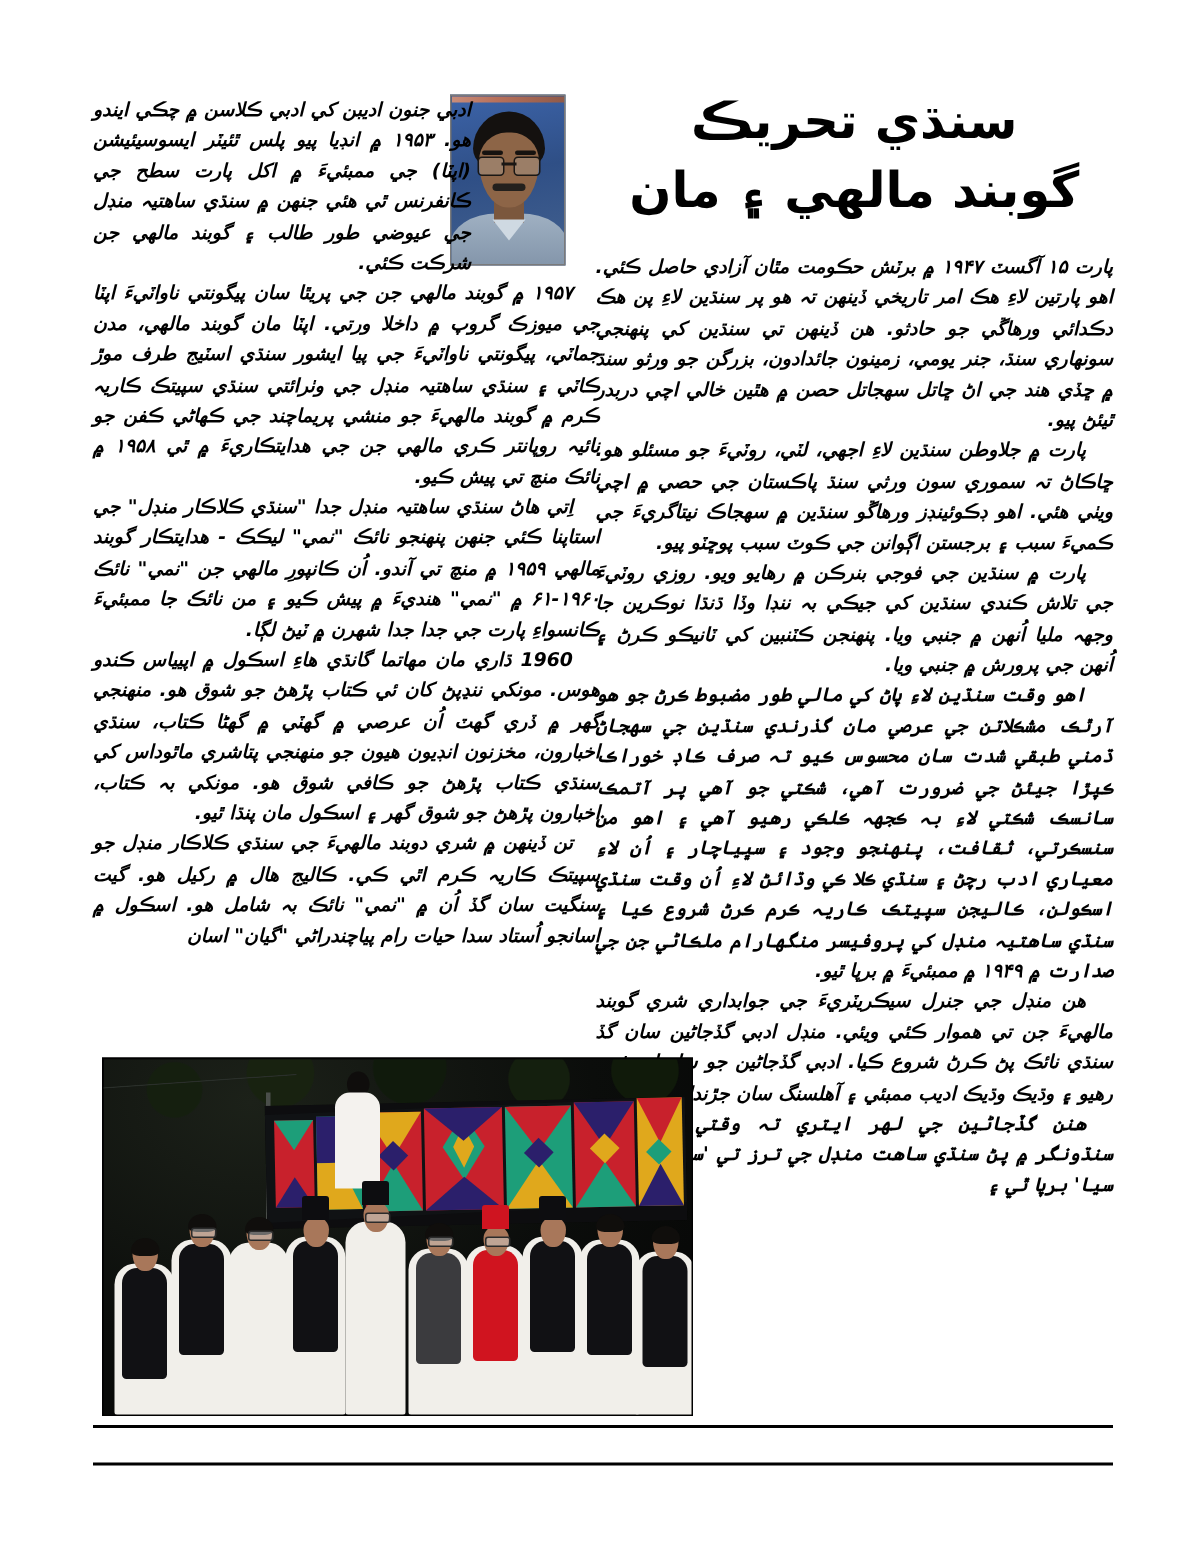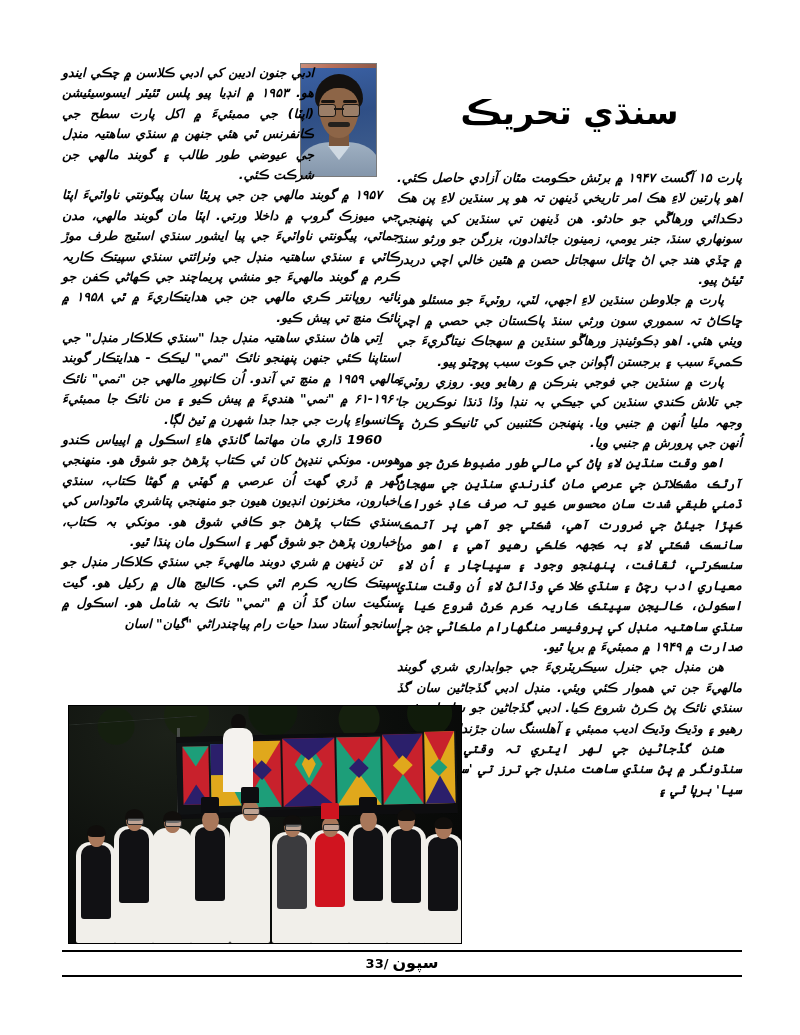--- a/index.html
+++ b/index.html
@@ -32,21 +32,20 @@
     direction: rtl;
   }
   .headline-line {
     font-family: "DejaVu Sans", "Liberation Sans", sans-serif;
     font-weight: bold;
     font-size: 33px;
     line-height: 1.38;
     color: #000000;
     letter-spacing: 0.5px;
     white-space: nowrap;
-    margin-top: 32px;
   }
   .byline {
     margin-top: 6px;
     font-weight: bold;
     font-size: 14px;
     color: #000;
     text-align: center;
     padding-left: 30px;
   }
 
@@ -418,20 +417,21 @@
     font-size: 16px;
   }
 </style>
 </head>
 <body>
 
 <div class="page">
 
   <div class="headline-block">
     <div class="headline-line">سنڌي تحريڪ</div>
+    <div class="headline-line">گوبند مالهي ۽ مان</div>
   </div>
 
   <div class="portrait">
     <div class="bg"></div>
     <div class="topstrip"></div>
     <div class="shirt"></div>
     <div class="neck"></div>
     <div class="collar"></div>
     <div class="hair"></div>
     <div class="face"></div>
@@ -574,19 +574,16 @@
         <div class="kurta"></div>
           <div class="vest"></div>
         <div class="head" style="top:2px;"></div>
           <div class="hair" style="top:0px;"></div>
       </div>
     </div>
   </div>
 
   <div class="footer">
     <div class="rule-top"></div>
-    <div class="center">
-      <span class="mag">سپون</span><span class="pageno">33/</span>
-    </div>
     <div class="rule-bot"></div>
   </div>
 
 </div>
 
 </body></html>

